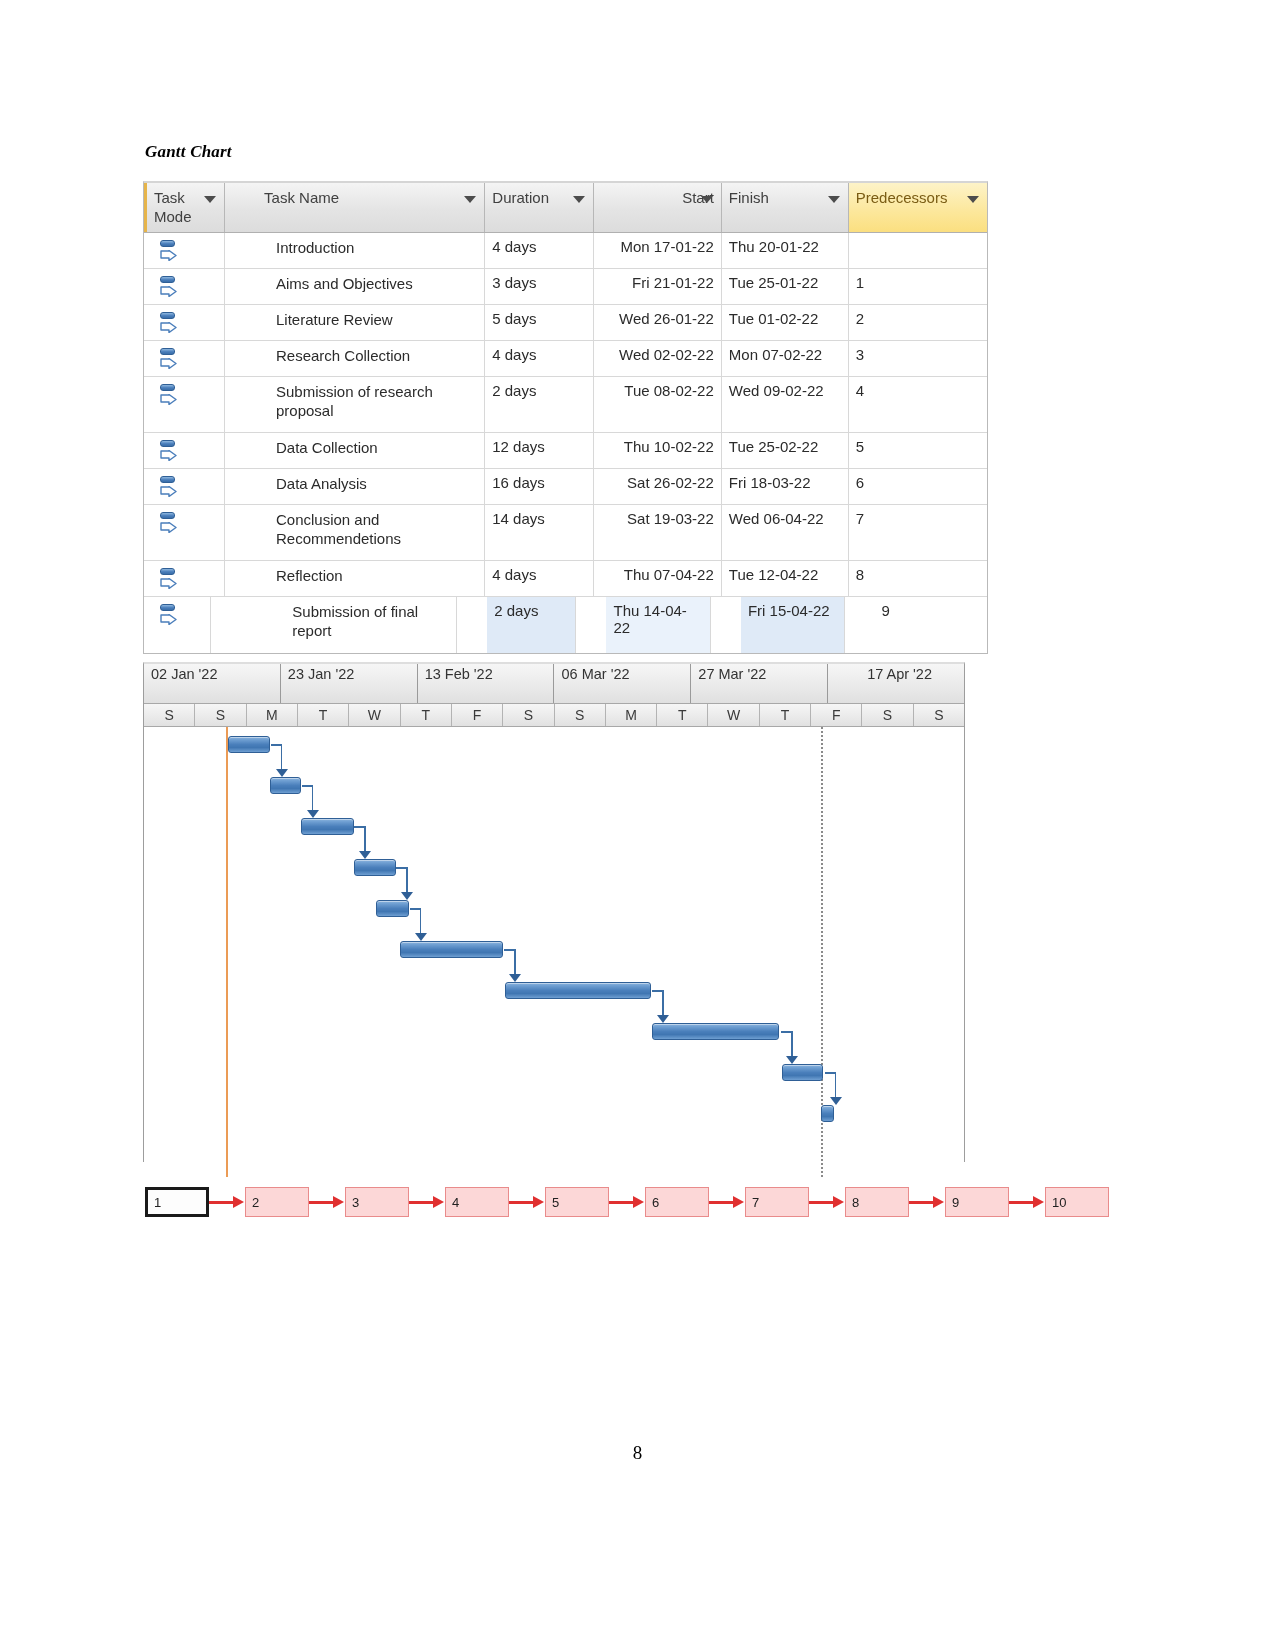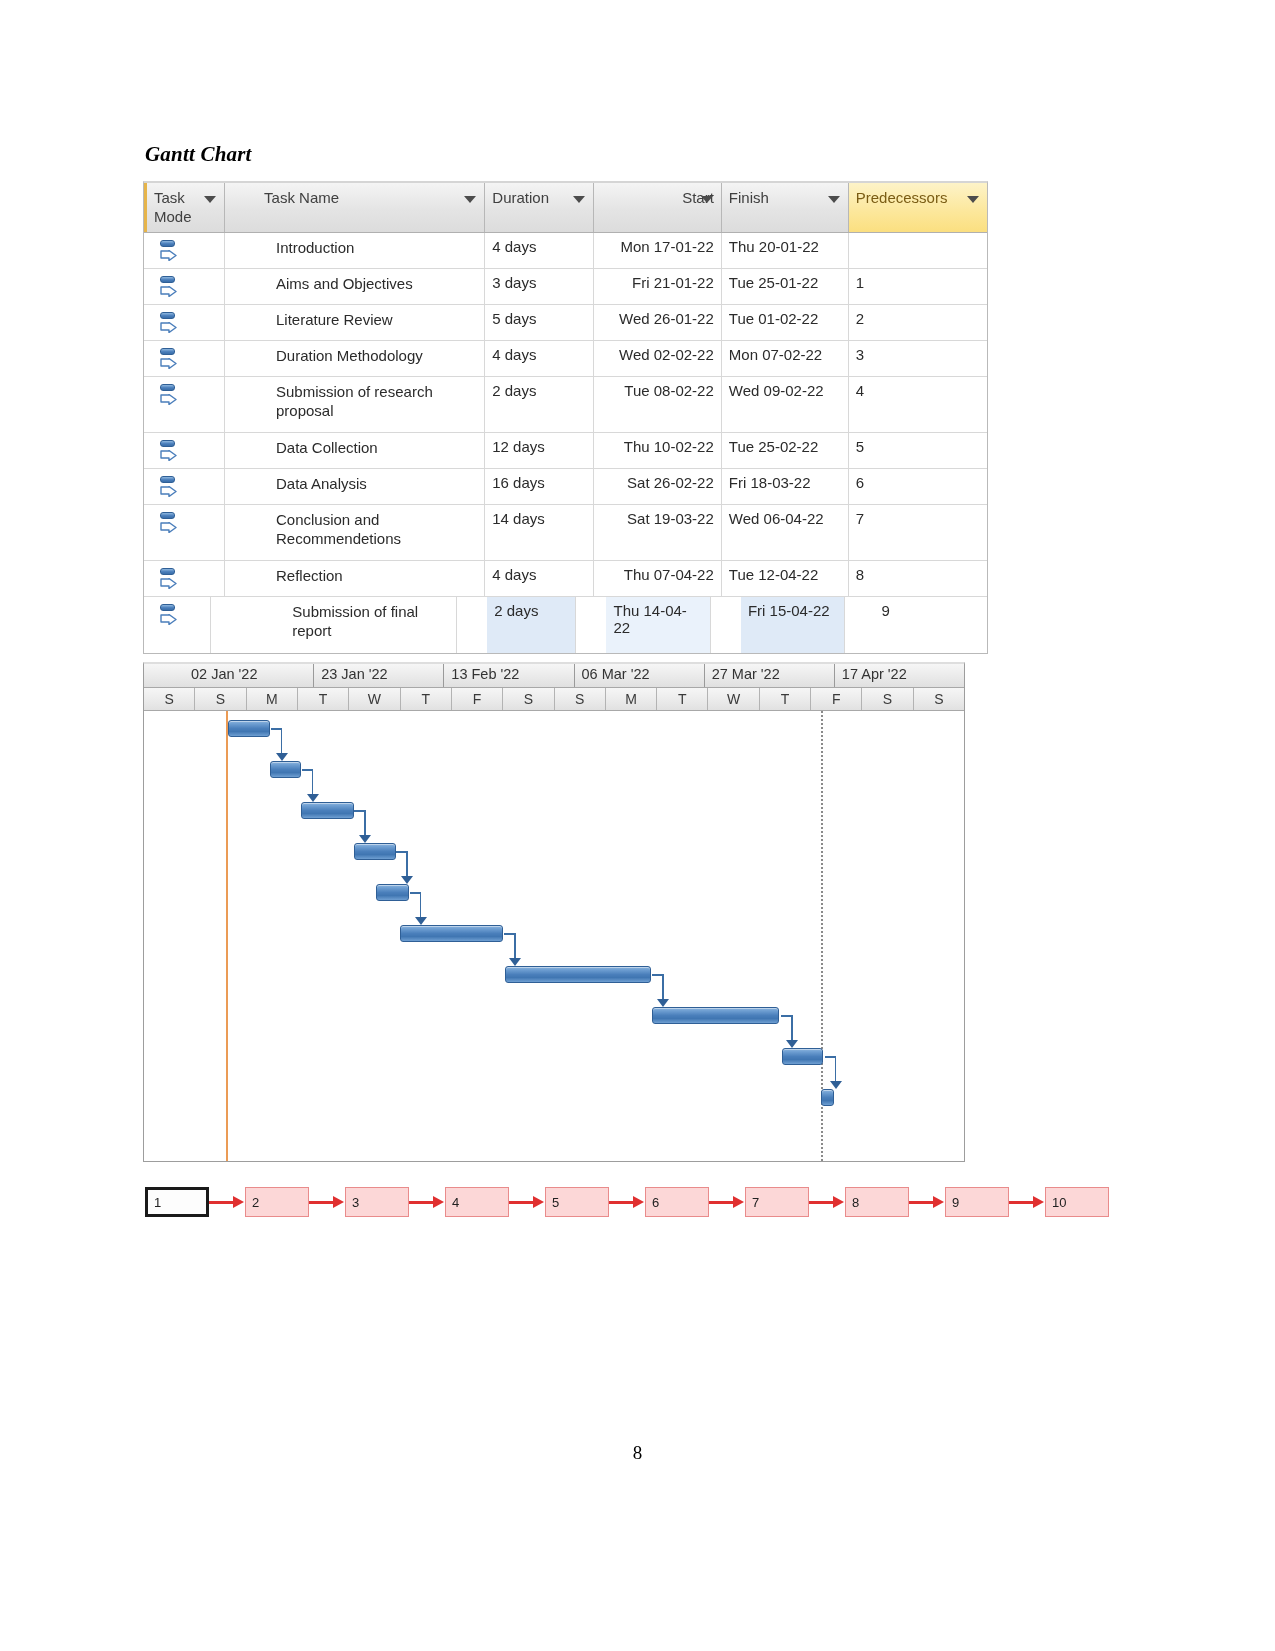--- a/index.html
+++ b/index.html
@@ -14,21 +14,21 @@
   }
 
   
   .page-title {
     position: absolute;
     left: 145px;
     top: 142px;
     font-family: "Liberation Serif", serif;
     font-weight: bold;
     font-style: italic;
-    font-size: 21px;
+    font-size: 17px;
     color: #000;
     letter-spacing: 0.2px;
   }
 
   
   .project-table {
     position: absolute;
     left: 143px;
     top: 181px;
     width: 845px;
@@ -124,34 +124,33 @@
     left: 143px;
     top: 662px;
     width: 822px;
     height: 500px;
     border: 1px solid #9d9d9d;
     border-top: 2px solid #dedede;
     background: #fff;
   }
   .tl-weeks, .tl-days { display: flex; }
   .tl-weeks {
-    height: 24px;
+    height: 40px;
     background: linear-gradient(to bottom, #f6f6f6 0%, #e9e9e9 60%, #e0e0e0 100%);
     border-bottom: 1px solid #a8a8a8;
-    padding-left: 40px;
   }
   .tl-week {
     flex: 1 1 0;
     border-right: 1px solid #9a9a9a;
     font-size: 14.5px;
     color: #333;
     padding: 2px 0 0 7px;
     white-space: nowrap;
   }
-  .tl-week:last-child { border-right: none; }
+  .tl-week:last-child { border-right: none; text-align: center; }
   .tl-days {
     height: 23px;
     background: linear-gradient(to bottom, #f6f6f6 0%, #eaeaea 60%, #e1e1e1 100%);
     border-bottom: 1px solid #a8a8a8;
   }
   .tl-day {
     flex: 1 1 0;
     border-right: 1px solid #b3b3b3;
     font-size: 14px;
     color: #3a3a3a;
@@ -344,21 +343,21 @@
       <div class="pt-row">
         <div class="pt-cell c-mode">
           <span class="mode-icon">
             <span class="mi-bar"></span>
             <svg class="mi-arrow" viewBox="0 0 18 11" xmlns="http://www.w3.org/2000/svg">
               <path d="M1 1 H9 V0.5 L16 5.5 L9 10.5 V8 H1 Z" fill="none" stroke="#4a7ebb" stroke-width="1.4" stroke-linejoin="round"></path>
             </svg>
           </span>
         </div>
         <div class="pt-cell c-name">
-          <span class="row-name">Duration Methodology</span>
+          <span class="row-name">Research Collection</span>
         </div>
         <div class="pt-cell c-dur">4 days</div>
         <div class="pt-cell c-start">Wed 02-02-22</div>
         <div class="pt-cell c-fin">Mon 07-02-22</div>
         <div class="pt-cell c-pred">3</div>
       </div>
       <div class="pt-row row-tall">
         <div class="pt-cell c-mode">
           <span class="mode-icon">
             <span class="mi-bar"></span>

